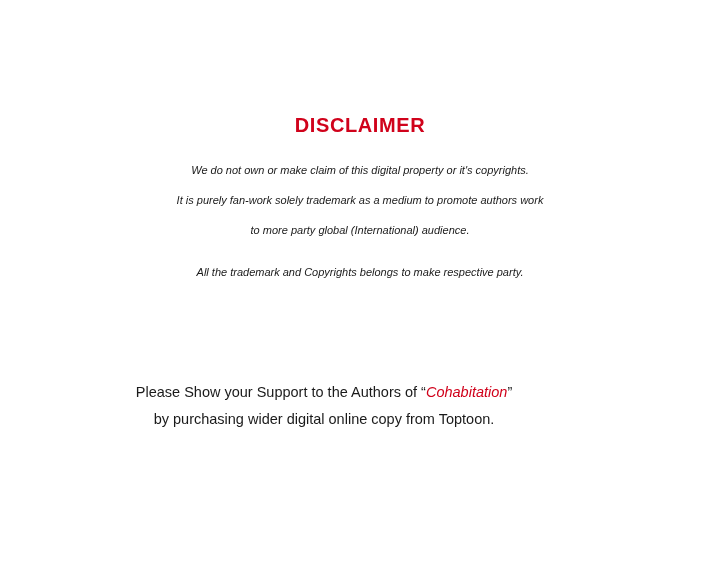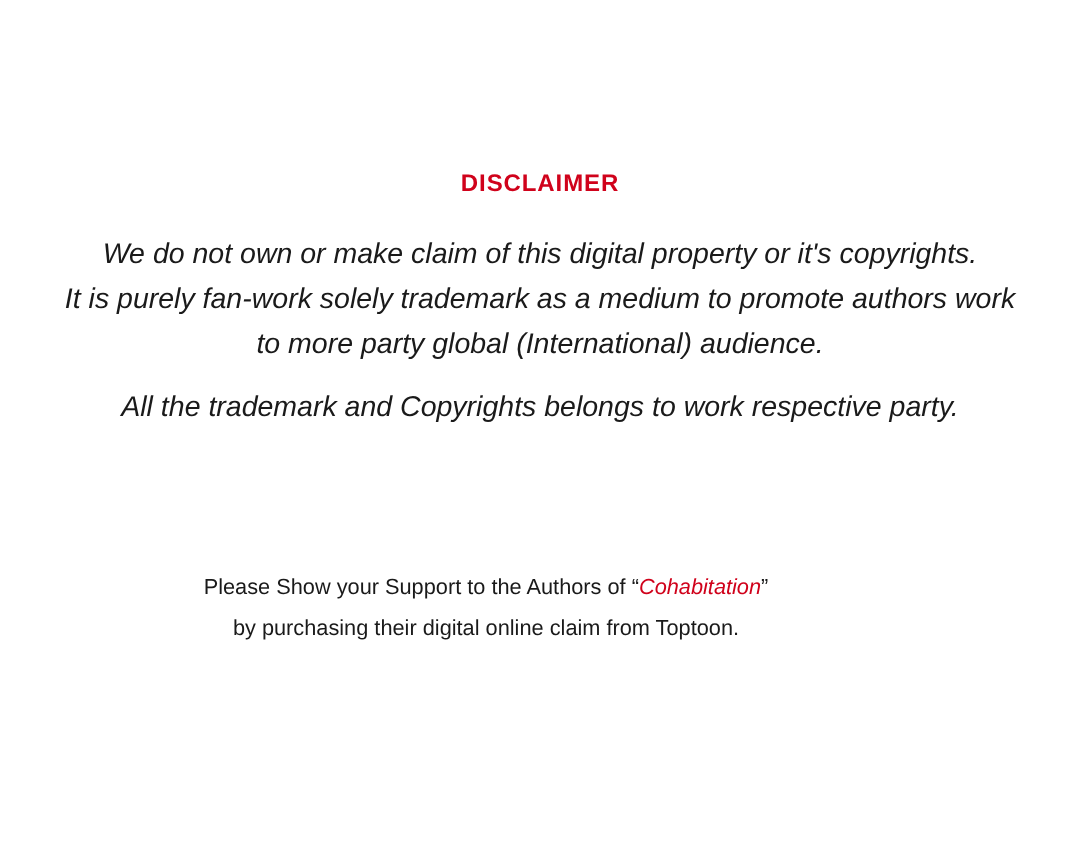--- a/index.html
+++ b/index.html
@@ -18,33 +18,33 @@
     width: 720px;
     height: 562px;
     background: #ffffff;
   }
   .title {
     position: absolute;
     top: 114px;
     left: 0;
     width: 720px;
     text-align: center;
-    font-size: 16px;
+    font-size: 20px;
     font-weight: bold;
     color: #d0021b;
     letter-spacing: 0.6px;
   }
   .body-block {
     position: absolute;
     top: 155px;
     left: 0;
     width: 720px;
     text-align: center;
     font-style: italic;
-    font-size: 19px;
+    font-size: 11px;
     color: #1a1a1a;
     line-height: 30px;
   }
   .body-block .para-gap {
     height: 12px;
   }
   .support-block {
     position: absolute;
     top: 379px;
     left: 0;
@@ -68,21 +68,21 @@
 
 <div class="page">
 
   <div class="title">DISCLAIMER</div>
 
   <div class="body-block">
     <span class="line">We do not own or make claim of this digital property or it's copyrights.</span>
     <span class="line">It is purely fan-work solely trademark as a medium to promote authors work</span>
     <span class="line">to more party global (International) audience.</span>
     <div class="para-gap"></div>
-    <span class="line">All the trademark and Copyrights belongs to work respective party.</span>
+    <span class="line">All the trademark and Copyrights belongs to make respective party.</span>
   </div>
 
   <div class="support-block">
     <span class="line"><span>Please Show your Support to the Authors of “</span><span class="work-title">Cohabitation</span><span>”</span></span>
-    <span class="line">by purchasing their digital online claim from Toptoon.</span>
+    <span class="line">by purchasing wider digital online copy from Toptoon.</span>
   </div>
 
 </div>
 
 </body></html>

